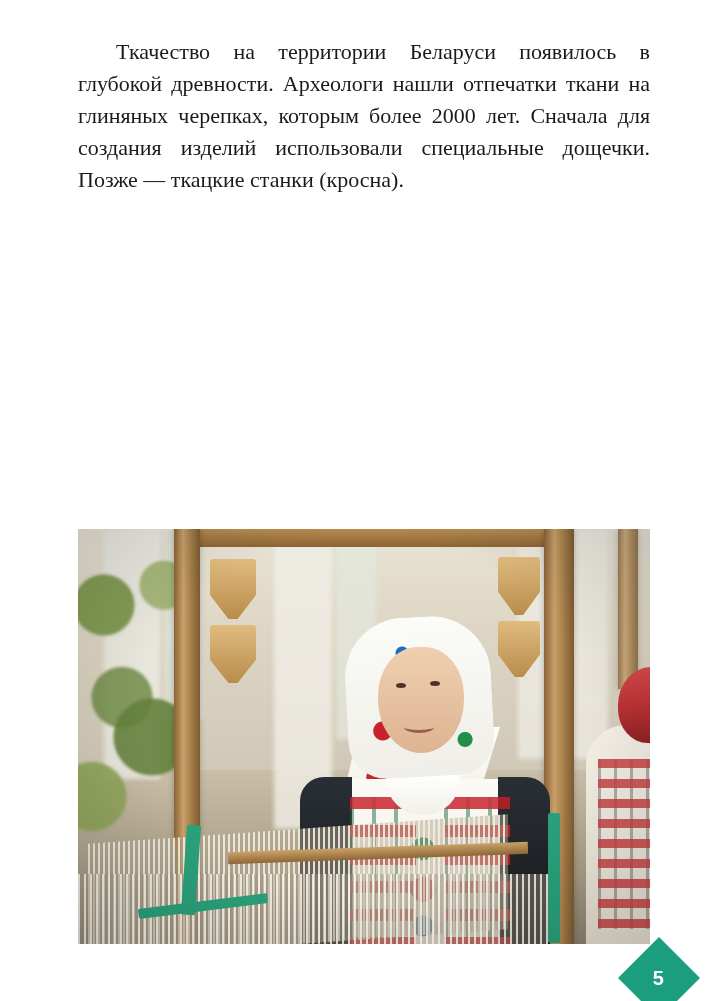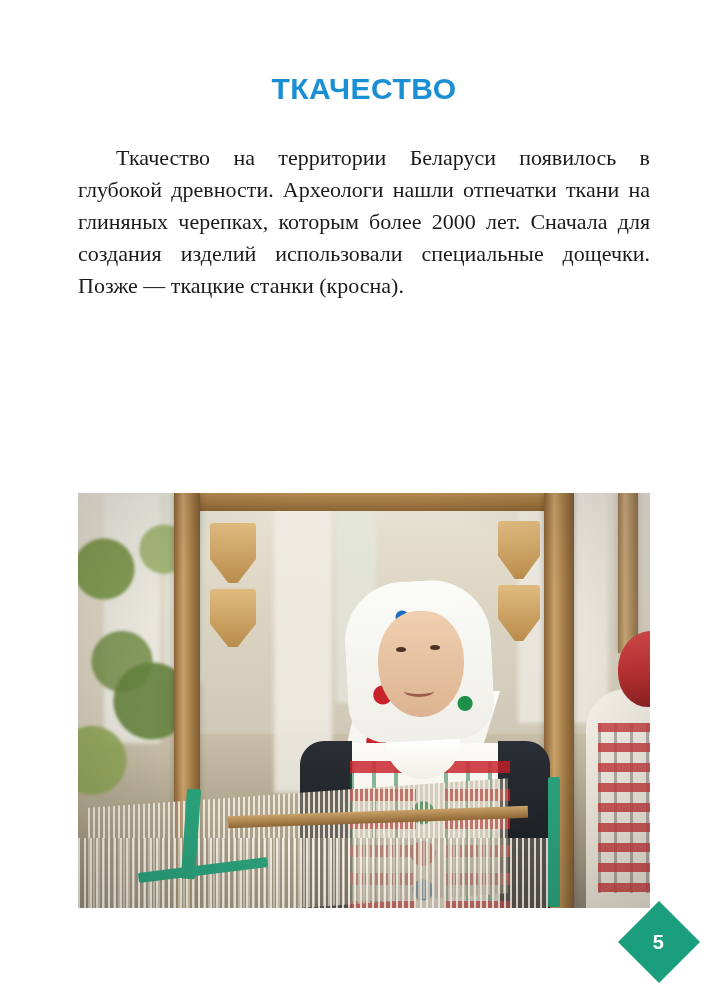--- a/index.html
+++ b/index.html
@@ -277,21 +277,20 @@
     font-size: 20px;
     font-weight: bold;
     font-family: "Liberation Sans", sans-serif;
   }
 </style>
 </head>
 <body>
 
 <div class="page">
 
-  <h1 class="title">ТКАЧЕСТВО</h1>
 
   <div class="body-text">
     <p>Ткачество на территории Беларуси появилось в глубокой древности. Археологи нашли отпечатки ткани на глиняных черепках, которым более 2000 лет. Сначала для создания изделий использовали специальные дощечки. Позже — ткацкие станки (кросна).</p>
   </div>
 
   <div class="photo-wrap">
     <div class="photo">
       <div class="bg-sky"></div>
       <div class="bg-lower"></div>
 

